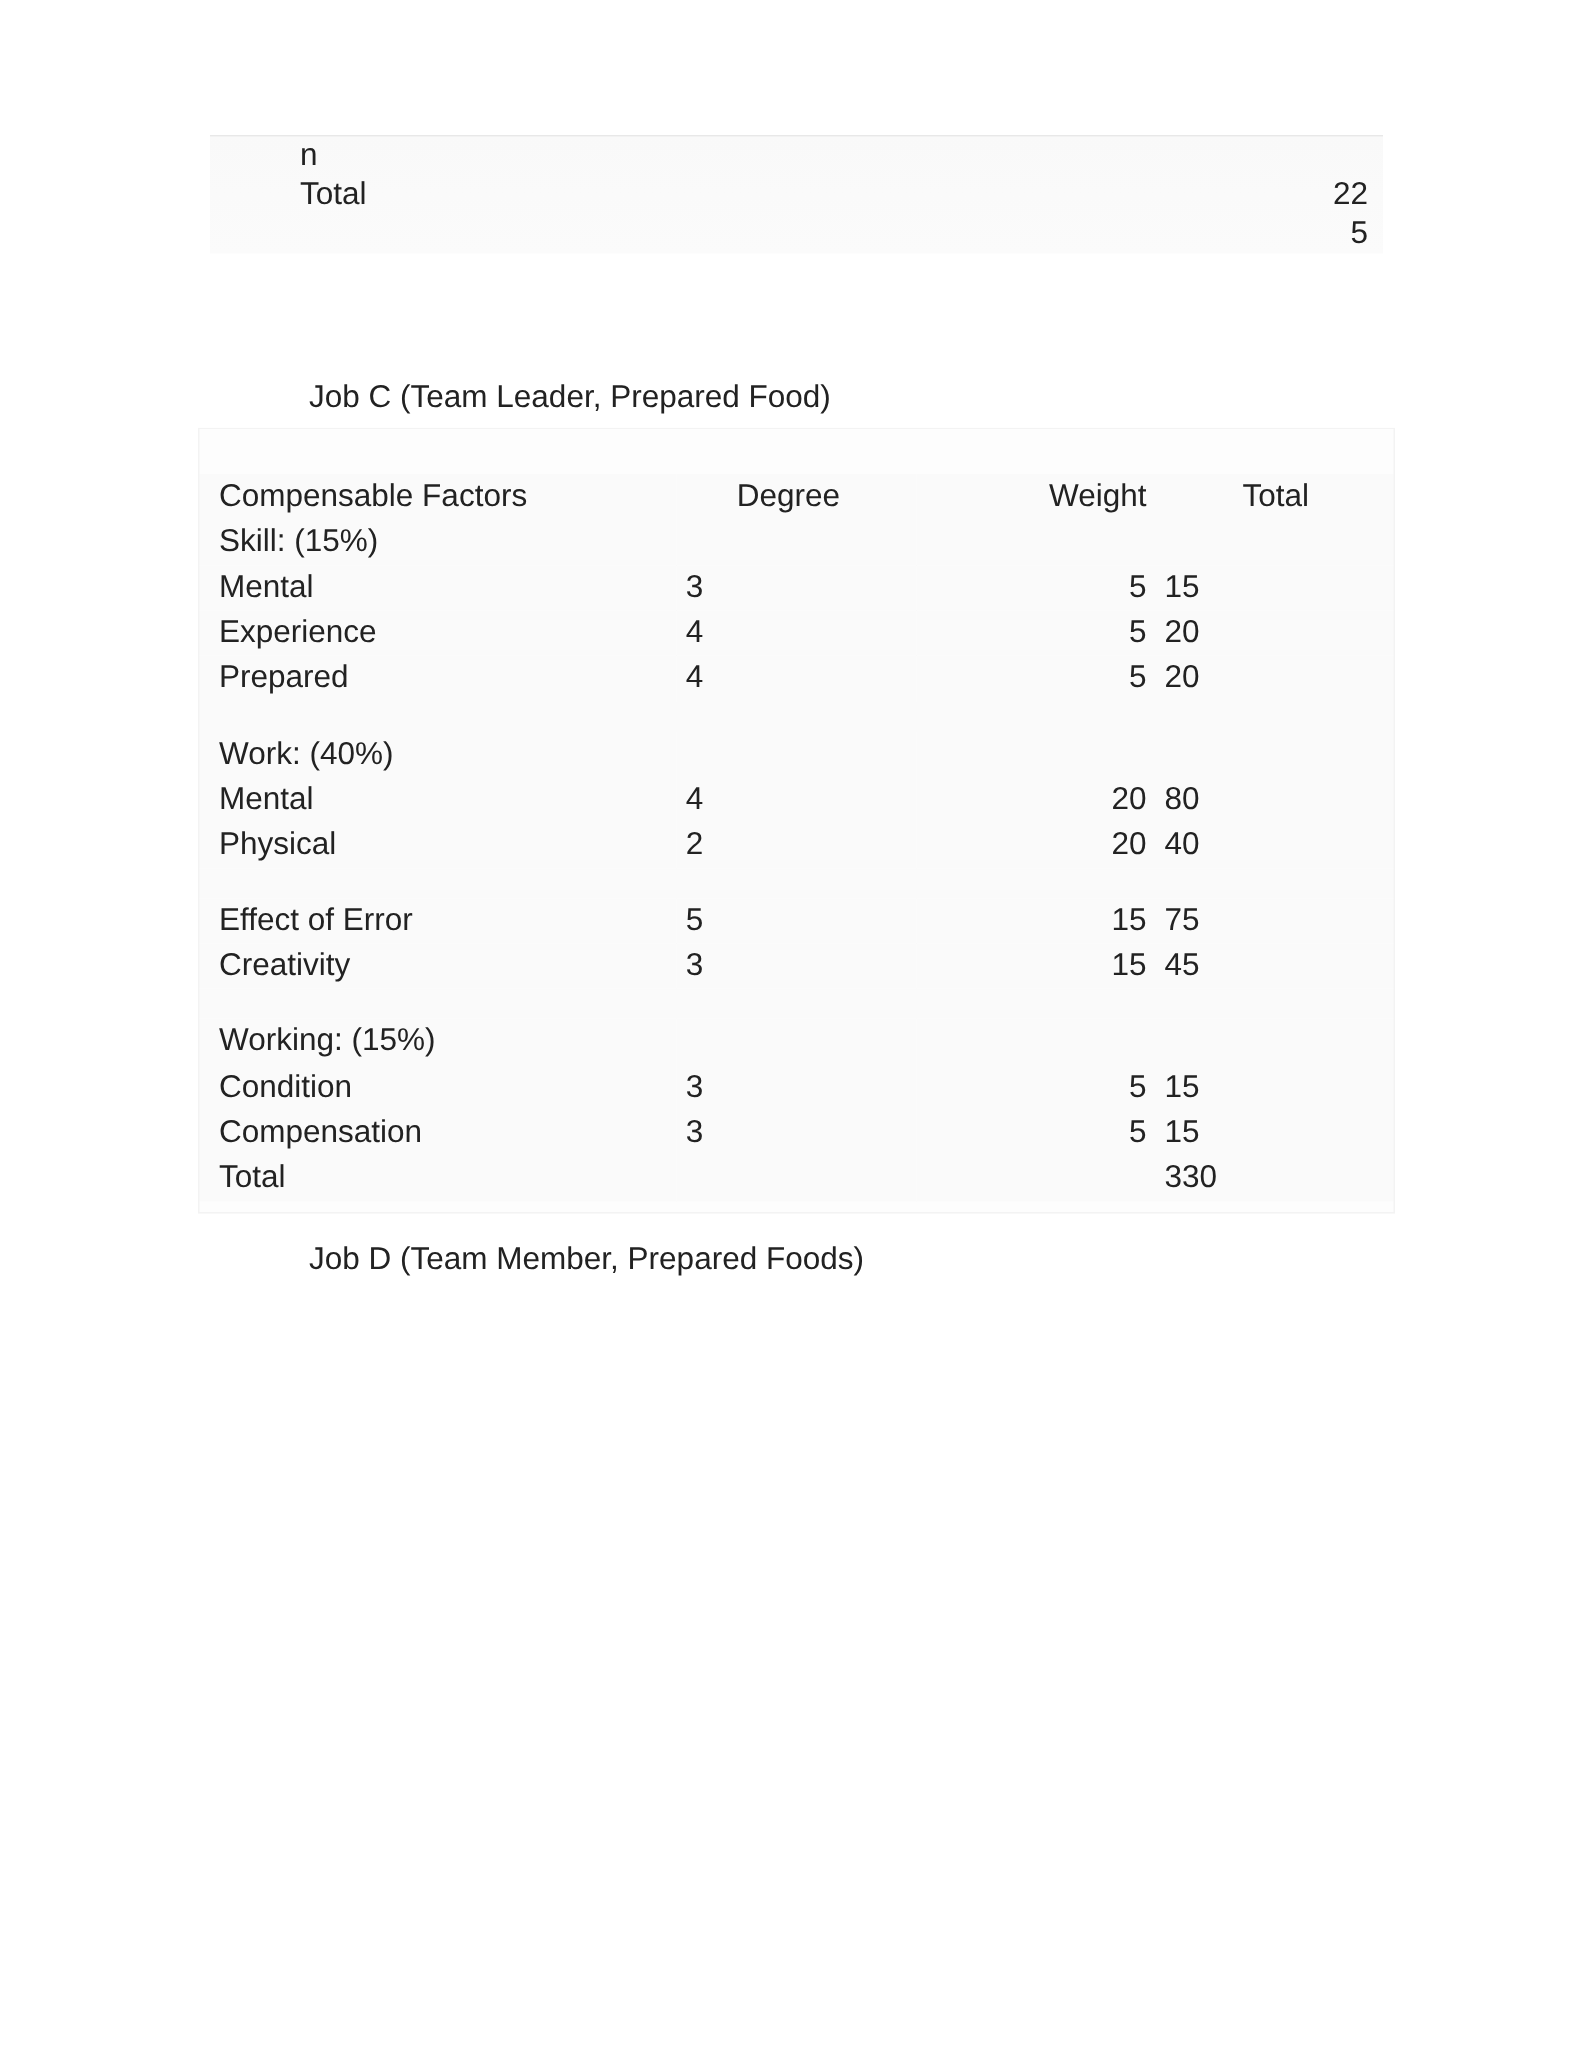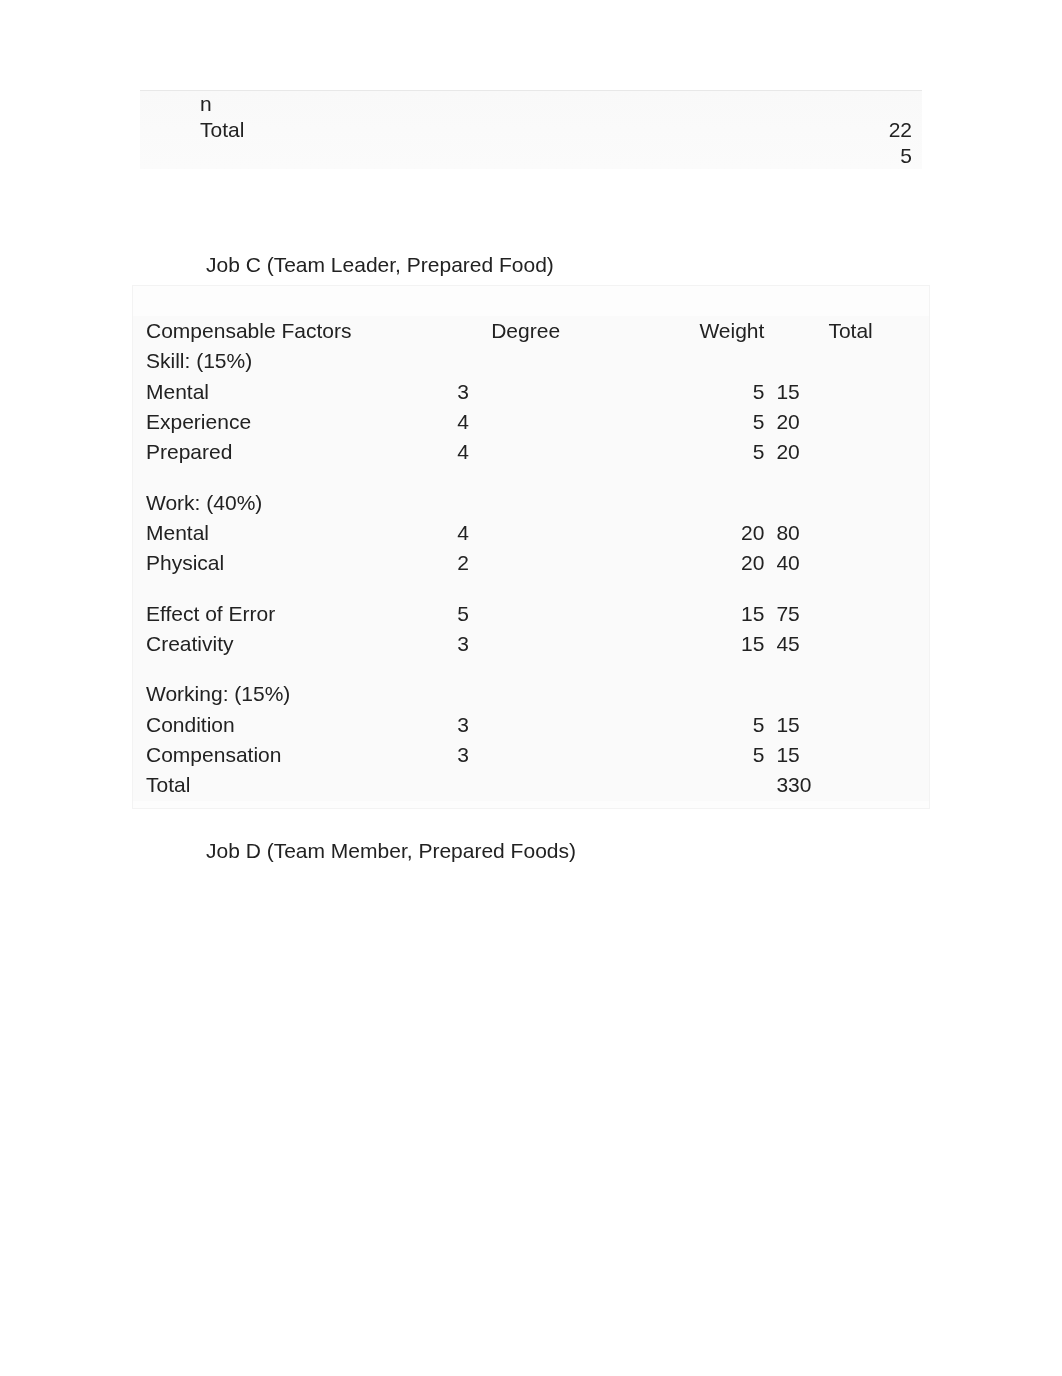--- a/index.html
+++ b/index.html
@@ -30,21 +30,21 @@
     .top-fragment .col-factor { width: 54%; text-align: left; }
     .top-fragment .col-degree { width: 15%; }
     .top-fragment .col-weight { width: 15%; }
     .top-fragment .col-total  { width: 16%; text-align: right; }
     .top-fragment .indent { padding-left: 60px; }
     .section-title {
       margin: 84px 0 8px 206px;
       font-weight: normal;
     }
     .section-title-d {
-      margin: 30px 0 0 206px;
+      margin: 19px 0 0 206px;
     }
     .job-table-wrap {
       margin: 0 132px 0 132px;
       padding: 6px 0 8px 0;
       background: linear-gradient(#fdfdfd, #fdfdfd);
     }
     table.job-table {
       width: 100%;
       border-collapse: collapse;
       margin-top: 25px;

